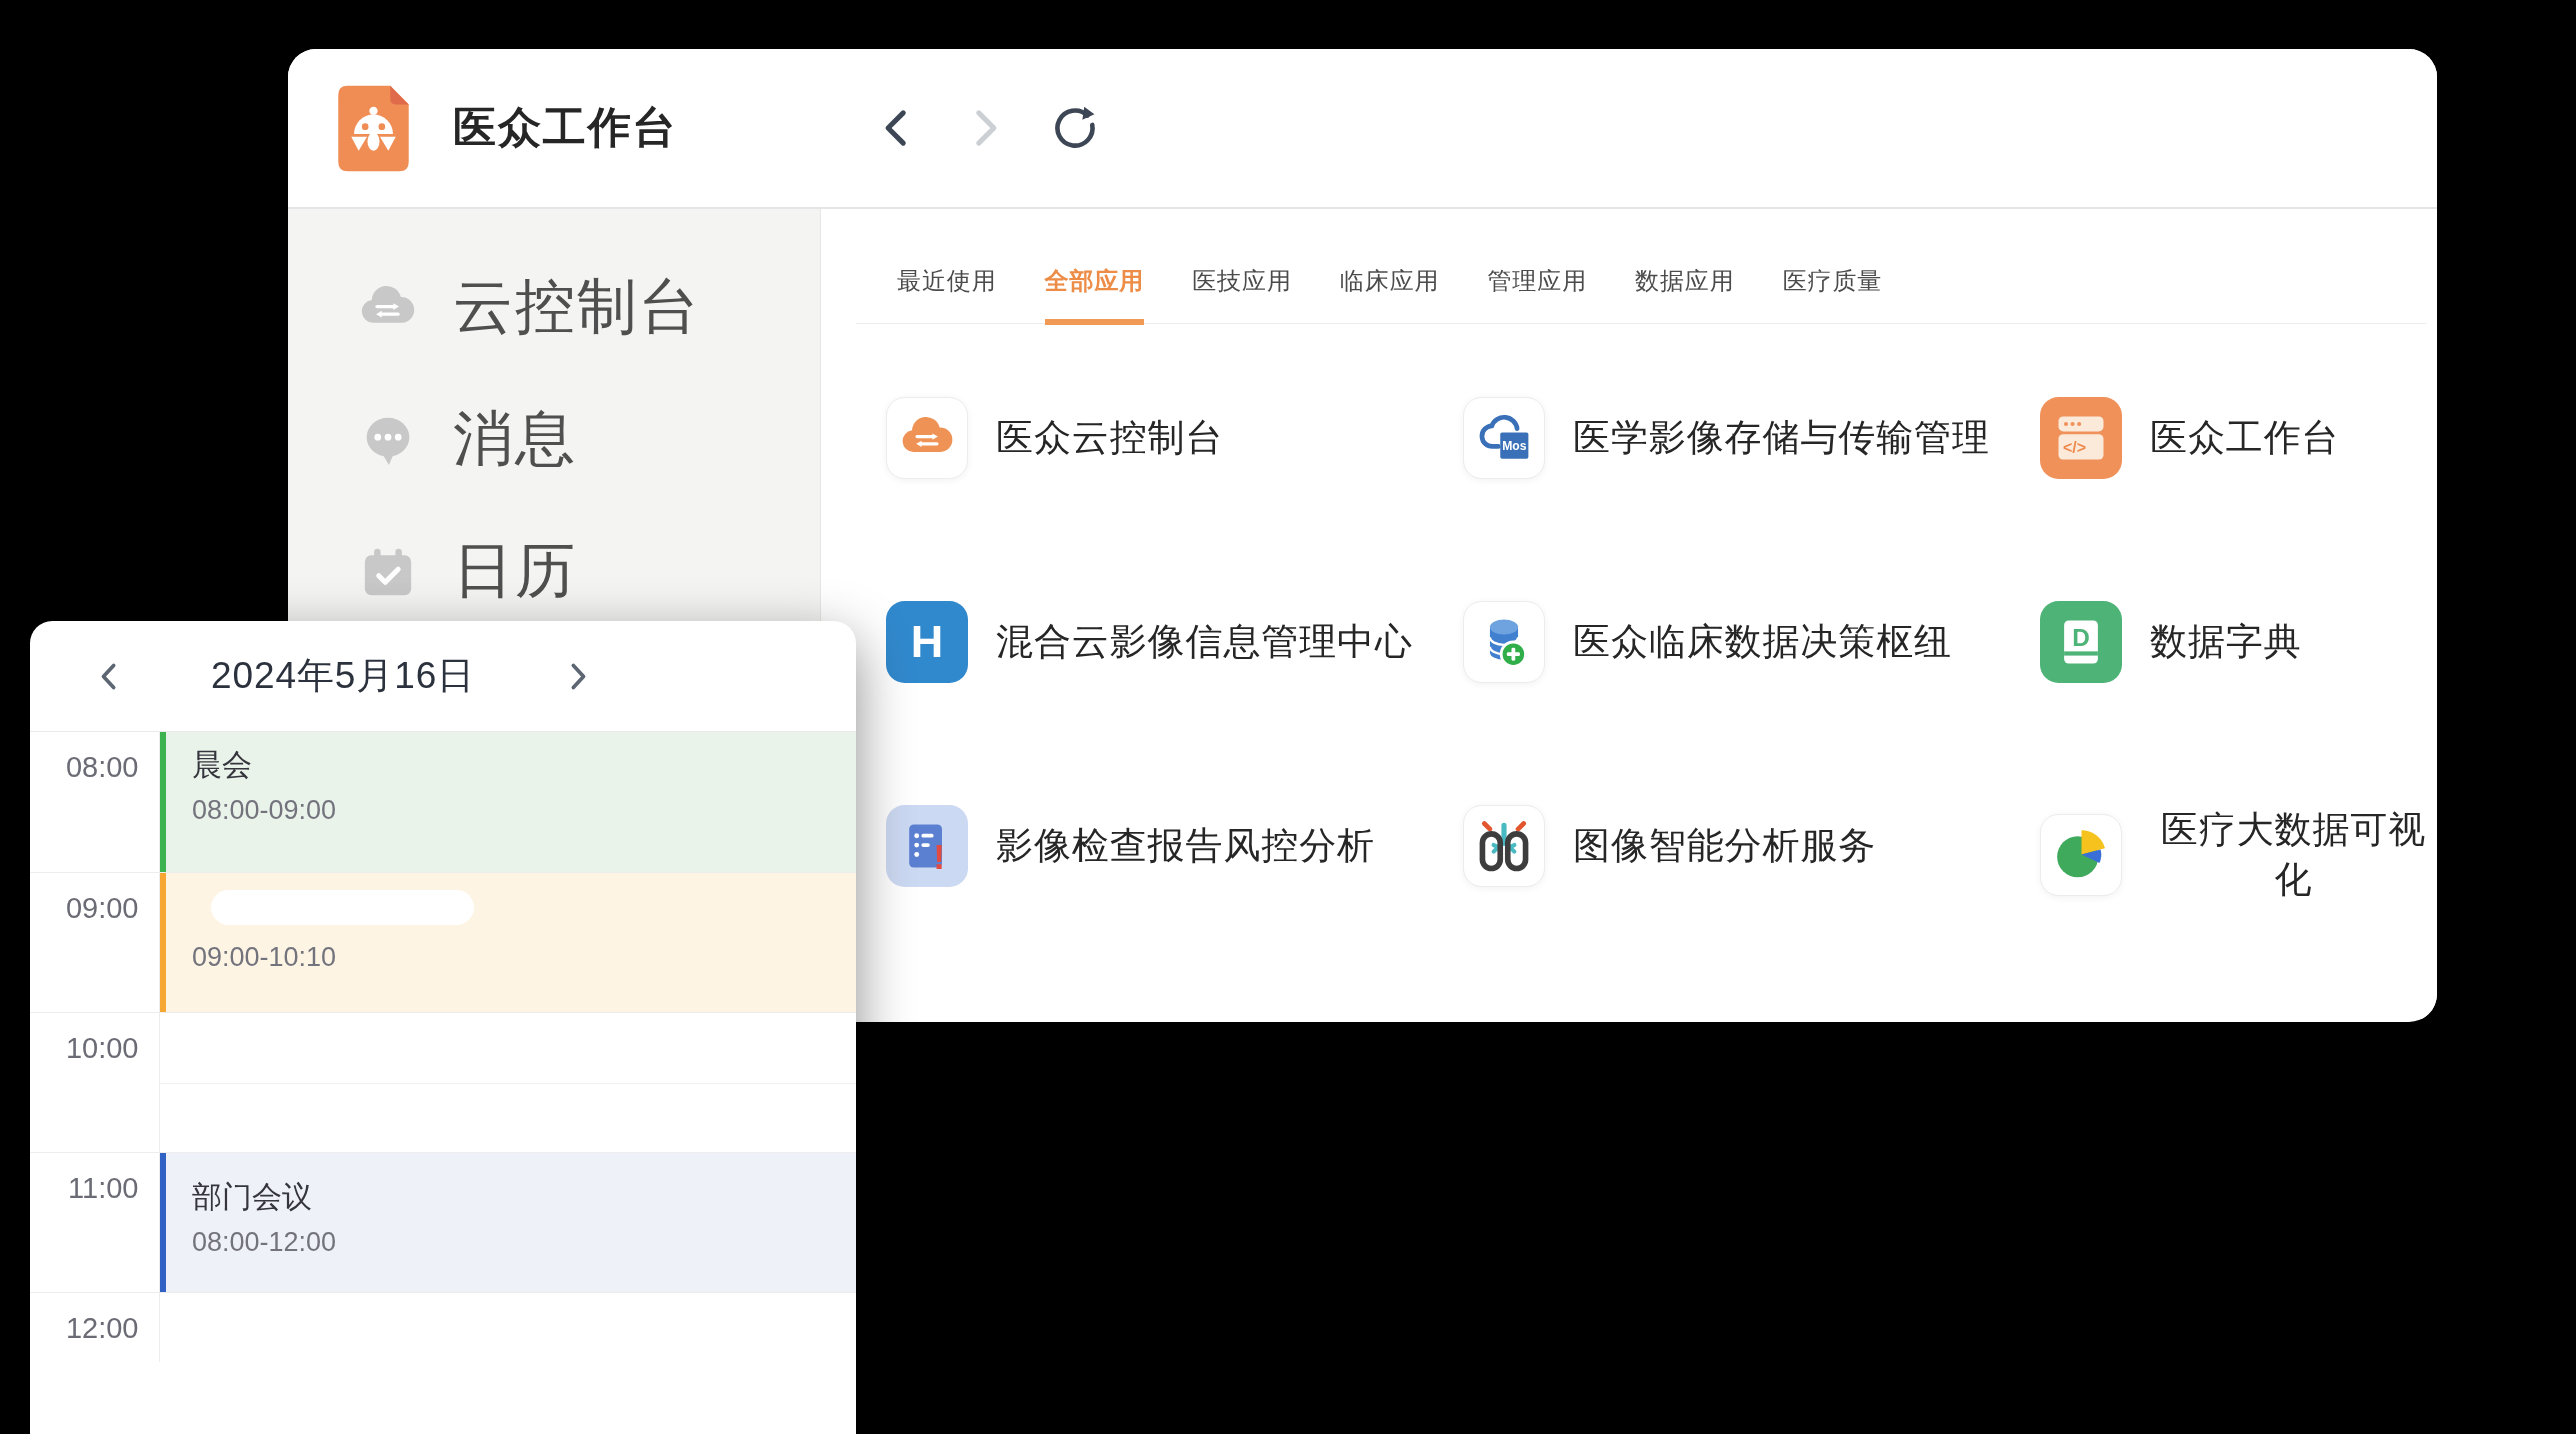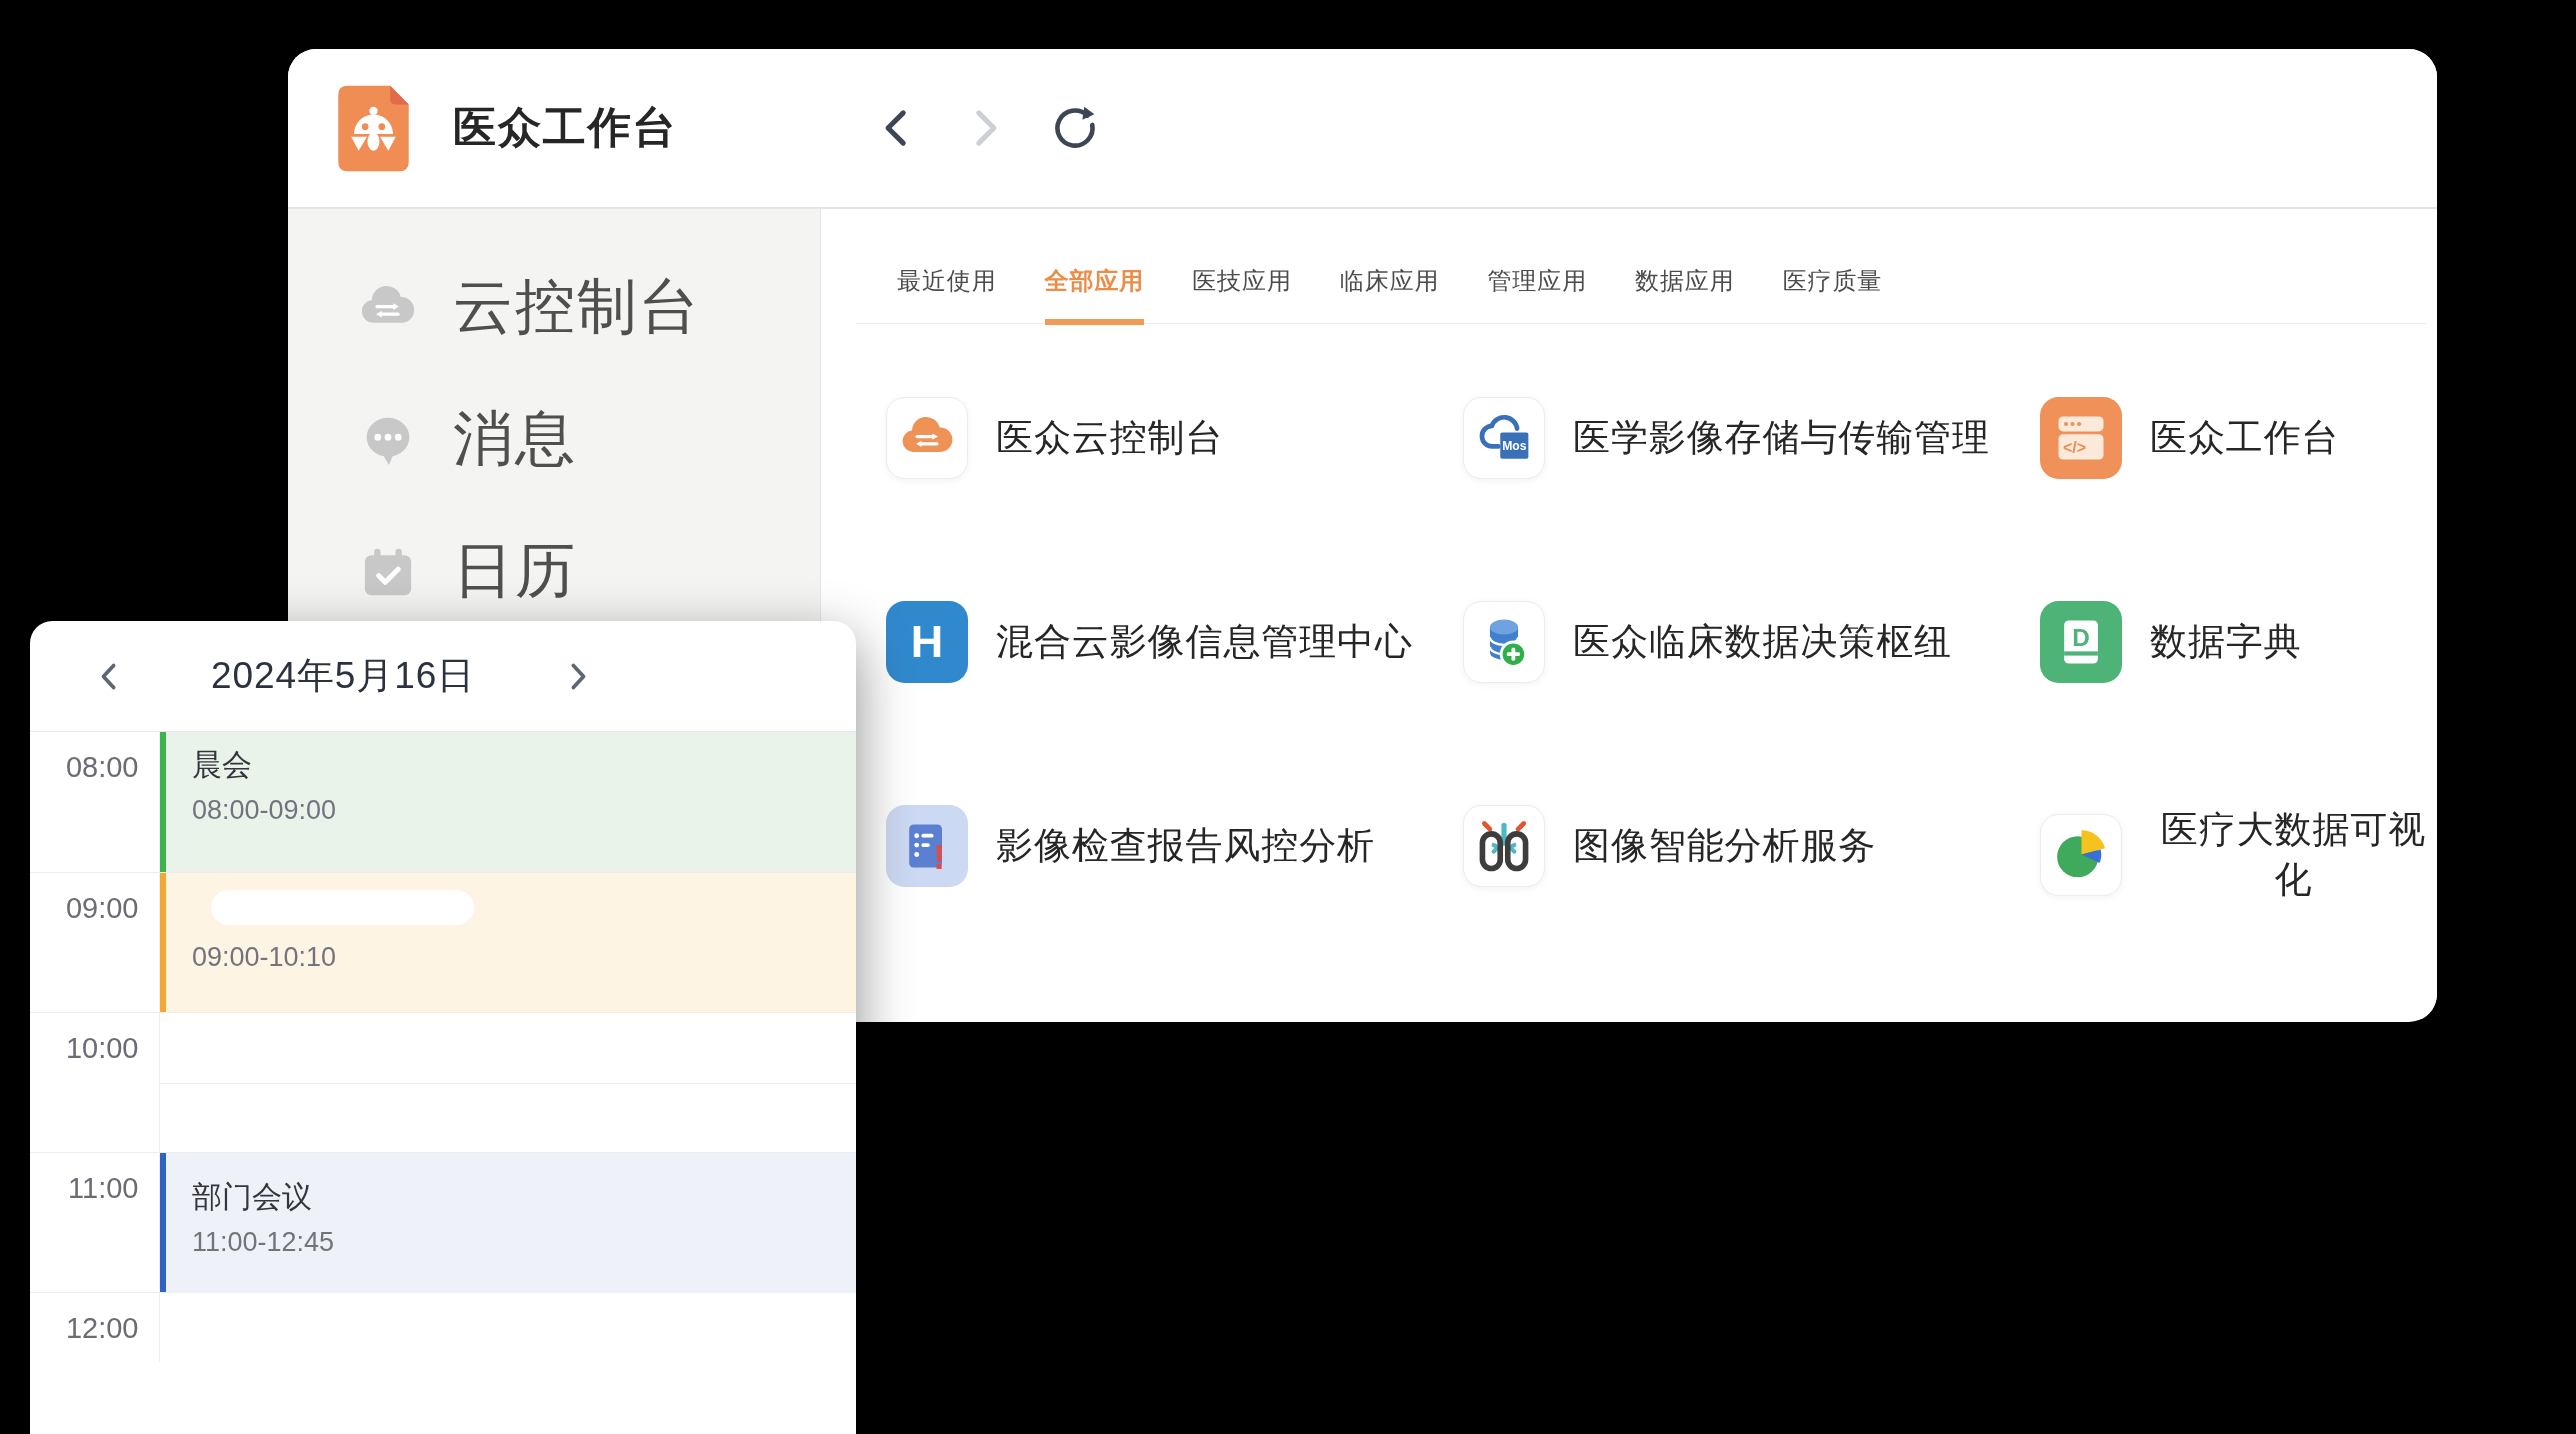--- a/index.html
+++ b/index.html
@@ -319,21 +319,21 @@
     <div class="cal-row">
       <div class="time-col">10:00</div>
       <div class="ev-col half-line"></div>
     </div>
 
     <div class="cal-row">
       <div class="time-col">11:00</div>
       <div class="ev-col">
         <div class="event ev-blue">
           <div class="ev-title">部门会议</div>
-          <div class="ev-time">11:00-12:45</div>
+          <div class="ev-time">08:00-12:00</div>
         </div>
       </div>
     </div>
 
     <div class="cal-row">
       <div class="time-col">12:00</div>
       <div class="ev-col"></div>
     </div>
 
   </div>

